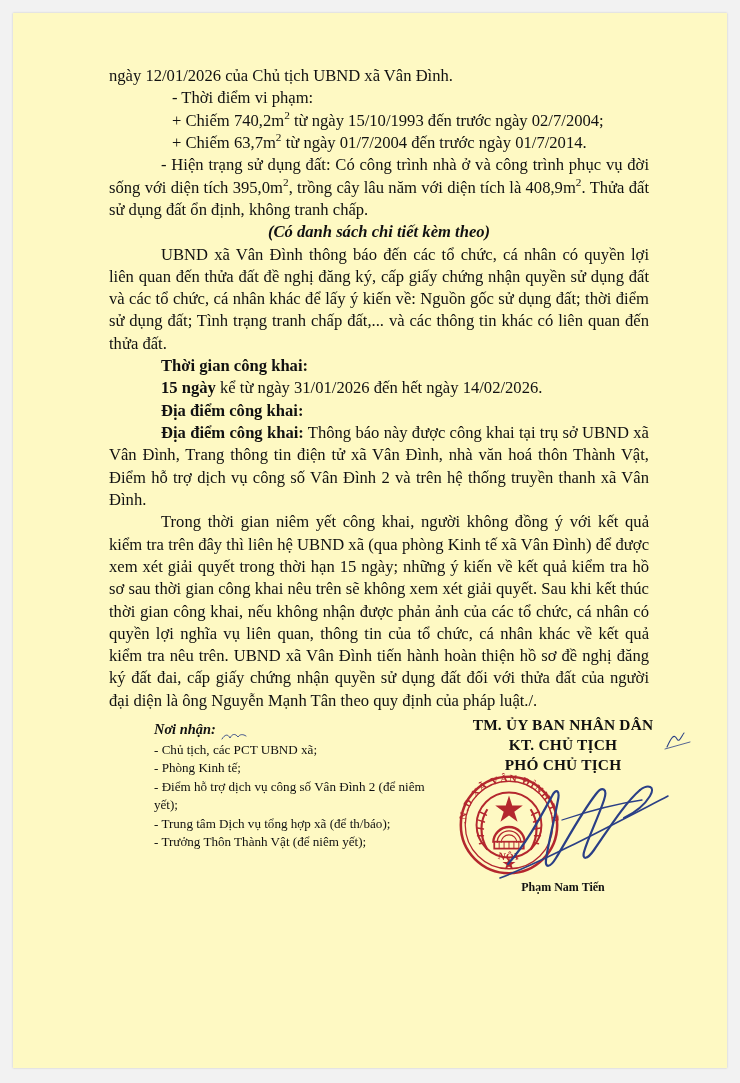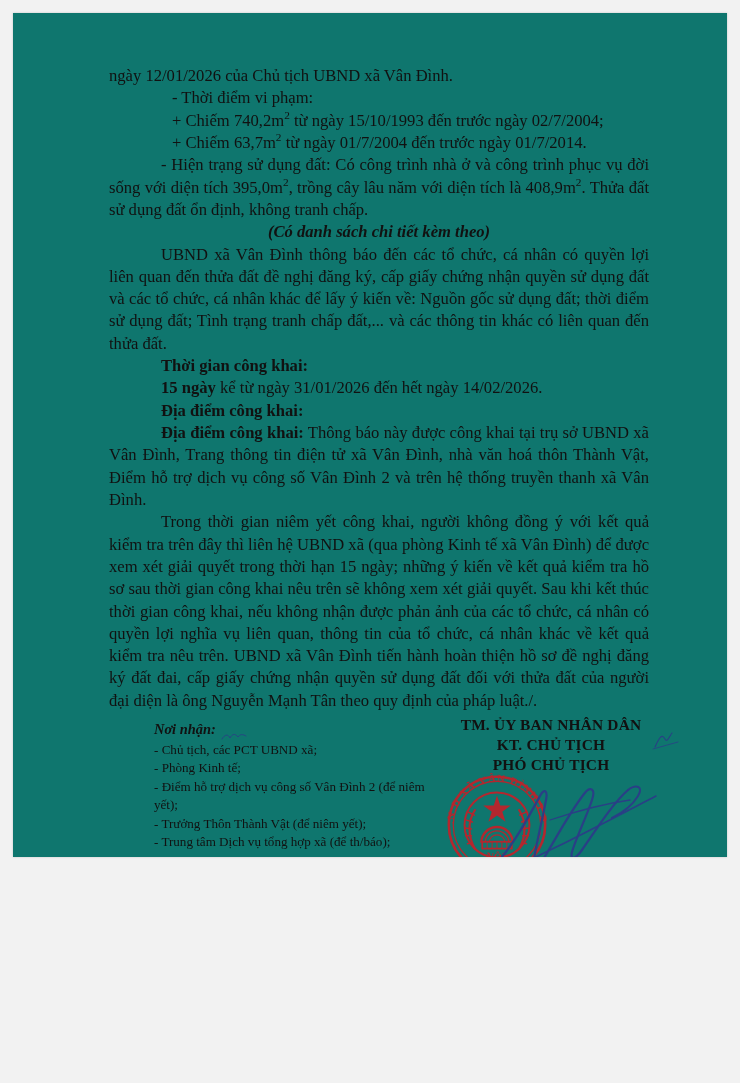--- a/index.html
+++ b/index.html
@@ -13,22 +13,22 @@
     height: 1083px;
     overflow: hidden;
     font-family: "Liberation Serif", "DejaVu Serif", serif;
   }
 
   .page {
     position: absolute;
     left: 13px;
     top: 13px;
     width: 714px;
-    height: 844px;
-    background: #0f766e;
+    height: 1055px;
+    background: #fef9c3;
     box-shadow: 0 0 2px rgba(0,0,0,0.18);
     overflow: hidden;
   }
 
   .content {
     position: absolute;
     left: 96px;
     top: 0;
     width: 540px;
   }
@@ -119,21 +119,21 @@
   .ink-scribble {
     display: inline-block;
     width: 26px;
     height: 9px;
     margin-left: 5px;
     vertical-align: middle;
   }
 
   .signature {
     position: absolute;
-    left: 280px;
+    left: 292px;
     top: -4px;
     width: 250px;
     text-align: center;
   }
   .sig-line {
     font-weight: bold;
     font-size: 15.4px;
     letter-spacing: 0.2px;
     line-height: 1.28;
     color: #111111;
@@ -222,22 +222,22 @@
     <div class="footer">
 
       <div class="recipients">
         <div class="recipients-title"><span>Nơi nhận:</span><span class="ink-scribble"><svg viewBox="0 0 26 9" width="26" height="9" aria-hidden="true">
                 <path d="M1 7 C4 2, 7 2, 9 6 C11 2, 14 1, 17 5 C19 2, 22 2, 25 4" fill="none" stroke="#2a3f86" stroke-width="0.9" stroke-linecap="round"></path>
               </svg></span></div>
         <ul class="recipients-list">
           <li>- Chủ tịch, các PCT UBND xã;</li>
           <li>- Phòng Kinh tế;</li>
           <li>- Điểm hỗ trợ dịch vụ công số Vân Đình 2 (để niêm yết);</li>
+          <li>- Trung tâm Dịch vụ tổng hợp xã (để th/báo);</li>
           <li>- Trưởng Thôn Thành Vật (để niêm yết);</li>
-          <li>- Trung tâm Dịch vụ tổng hợp xã (để th/báo);</li>
         </ul>
       </div>
 
       <div class="signature">
         <div class="sig-stack">
           <div class="sig-line">TM. ỦY BAN NHÂN DÂN</div>
           <div class="sig-line">KT. CHỦ TỊCH</div>
           <div class="sig-line">PHÓ CHỦ TỊCH</div>
           <span class="initial-mark">
             <svg viewBox="0 0 28 22" width="28" height="22" aria-hidden="true">

